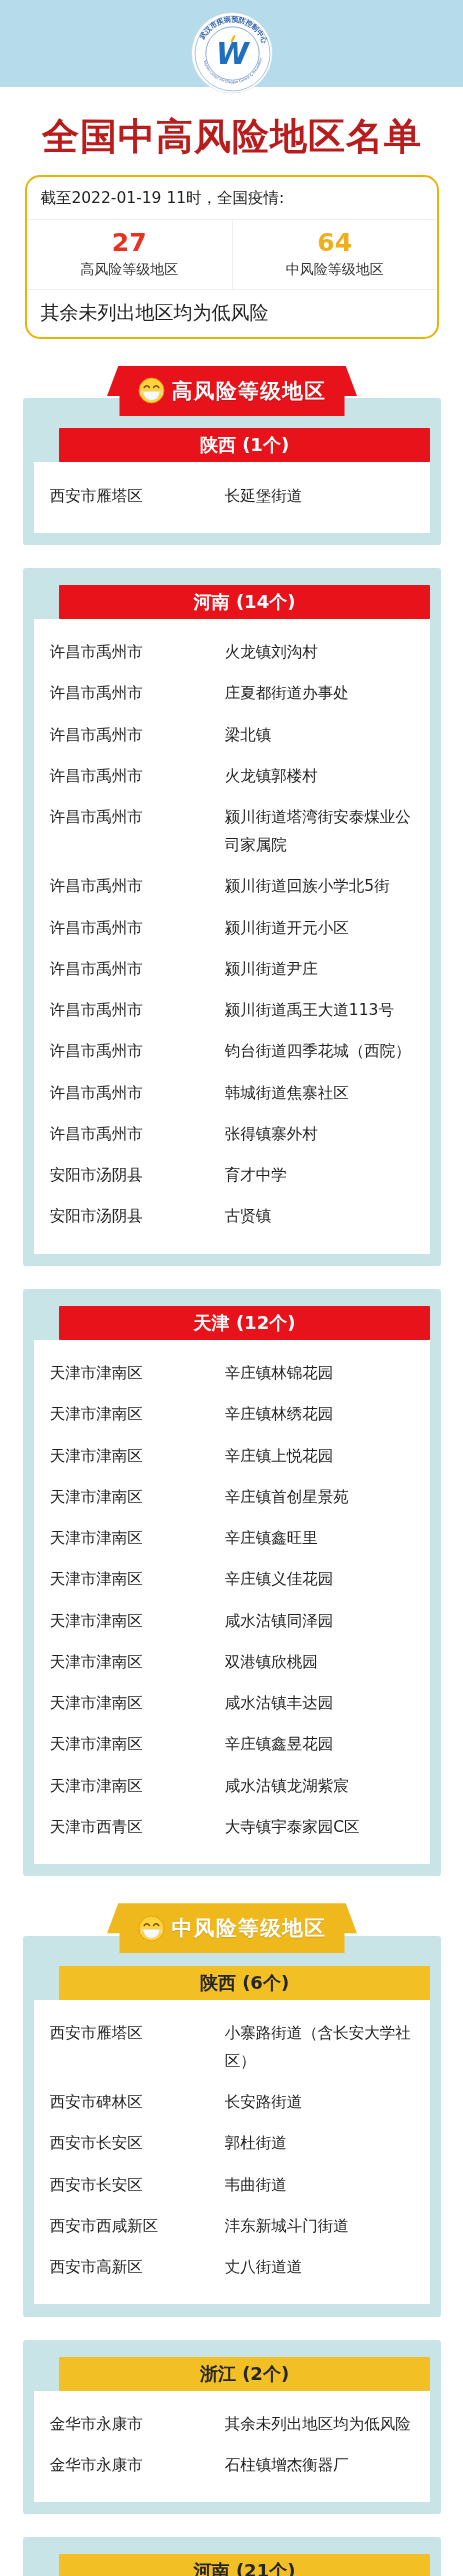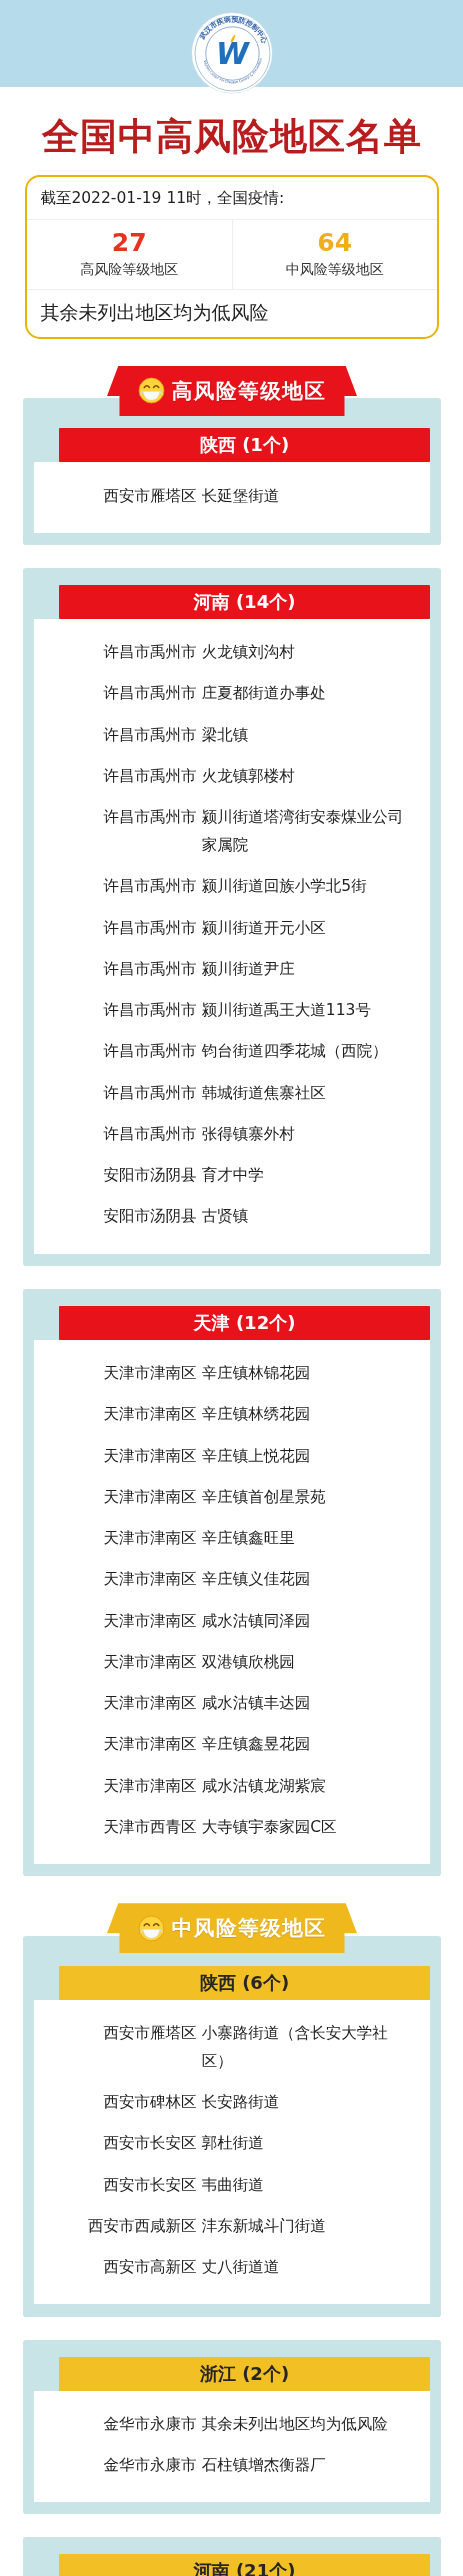--- a/index.html
+++ b/index.html
@@ -43,22 +43,22 @@
   
   .cards{margin-top:-17.5px;position:relative;z-index:1;}
   .prov-card{background:var(--panel-blue);border-radius:3.1px;margin:0 23px 23px;padding:28px 11.3px 12.4px;}
   .cards .prov-card:first-child{padding-top:30px;}
   .prov-card + .prov-card{padding-top:17px;}
   .prov-head{height:34px;display:flex;align-items:center;justify-content:center;font-size:18px;font-weight:700;border-radius:1px;margin-left:25px;}
   .prov-head.high{background:var(--accent-high);color:#ffffff;}
   .prov-head.medium{background:var(--accent-medium);color:#262626;}
   .prov-body{background:#ffffff;padding:13.4px 0 15.5px;}
   .region-row{display:flex;padding:6.7px 15.5px;font-size:15.5px;line-height:1.8;color:#1f1f1f;}
-  .cell-city{flex:0 0 152px;padding-right:5.2px;text-align:right;}
-  .cell-area{flex:1;}
+  .cell-city{flex:0 0 152px;padding-right:5.2px;}
+  .cell-area{flex:1;margin-left:23px;}
 </style>
 </head>
 <body>
 
 <div class="page">
 
   <div class="top-band">
     <div class="logo-wrap">
       <svg width="77" height="77" viewBox="0 0 150 150">
         <circle cx="75" cy="75" r="73" fill="#ffffff" stroke="#8fb3c9" stroke-width="1.5"></circle>

